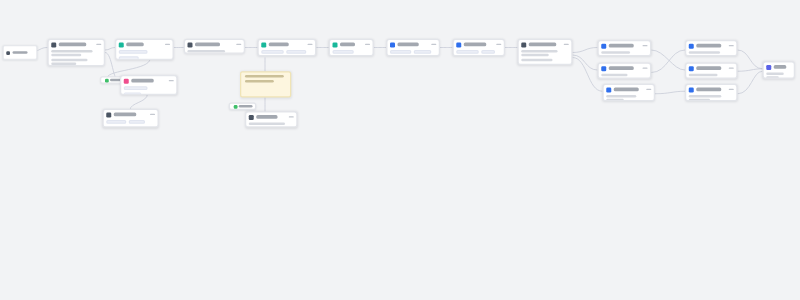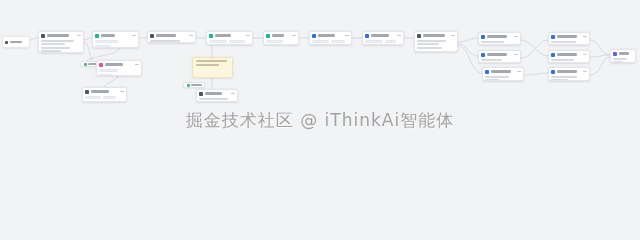--- a/index.html
+++ b/index.html
@@ -388,15 +388,14 @@
     <div class="node-head">
       <span class="ico indigo"></span>
       <span class="ttl" style="width:10px;"></span>
     </div>
     <div class="node-body">
       <div class="ln sub" style="width:70%;"></div>
       <div class="ln sub" style="width:52%;"></div>
     </div>
   </div>
 
-  <div id="watermark">掘金技术社区 @ iThinkAi智能体</div>
 
 </div>
 
 </body></html>

